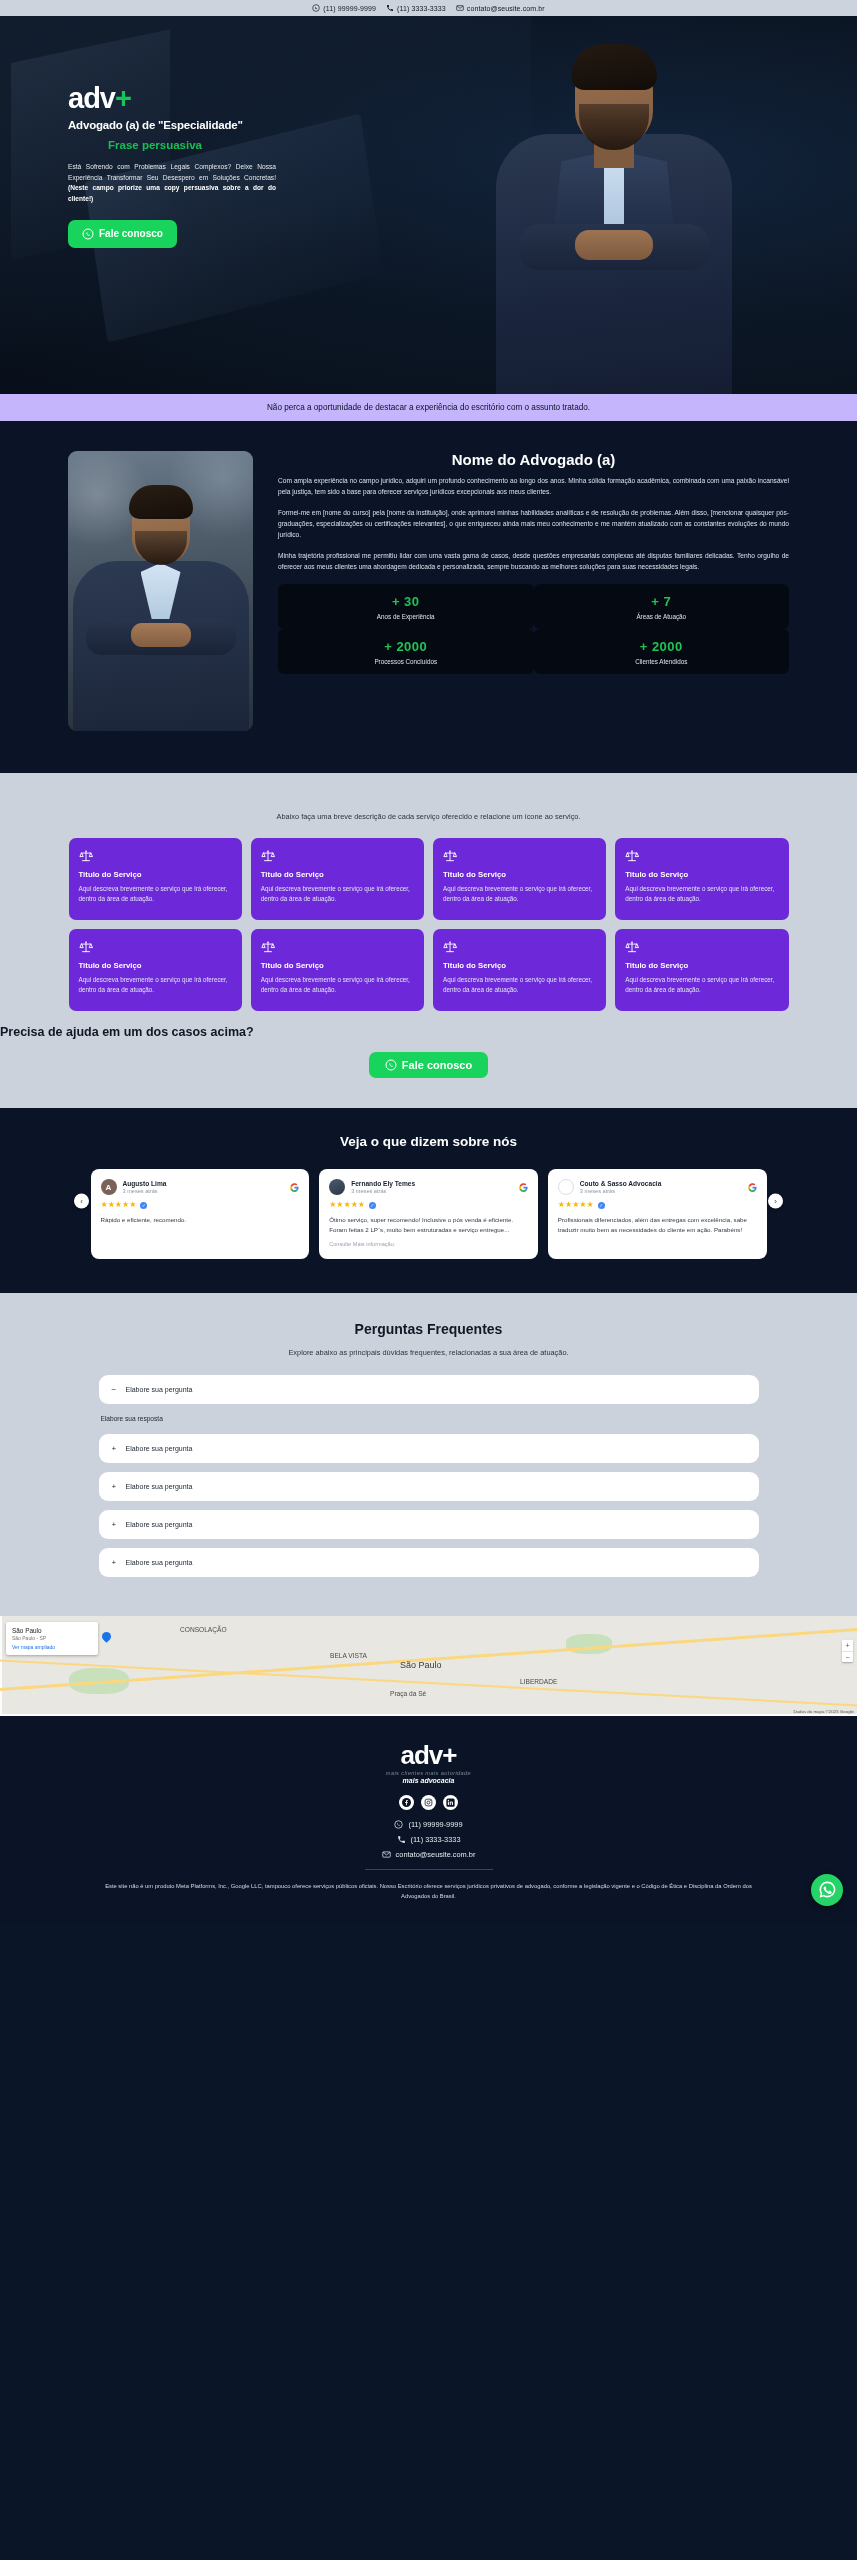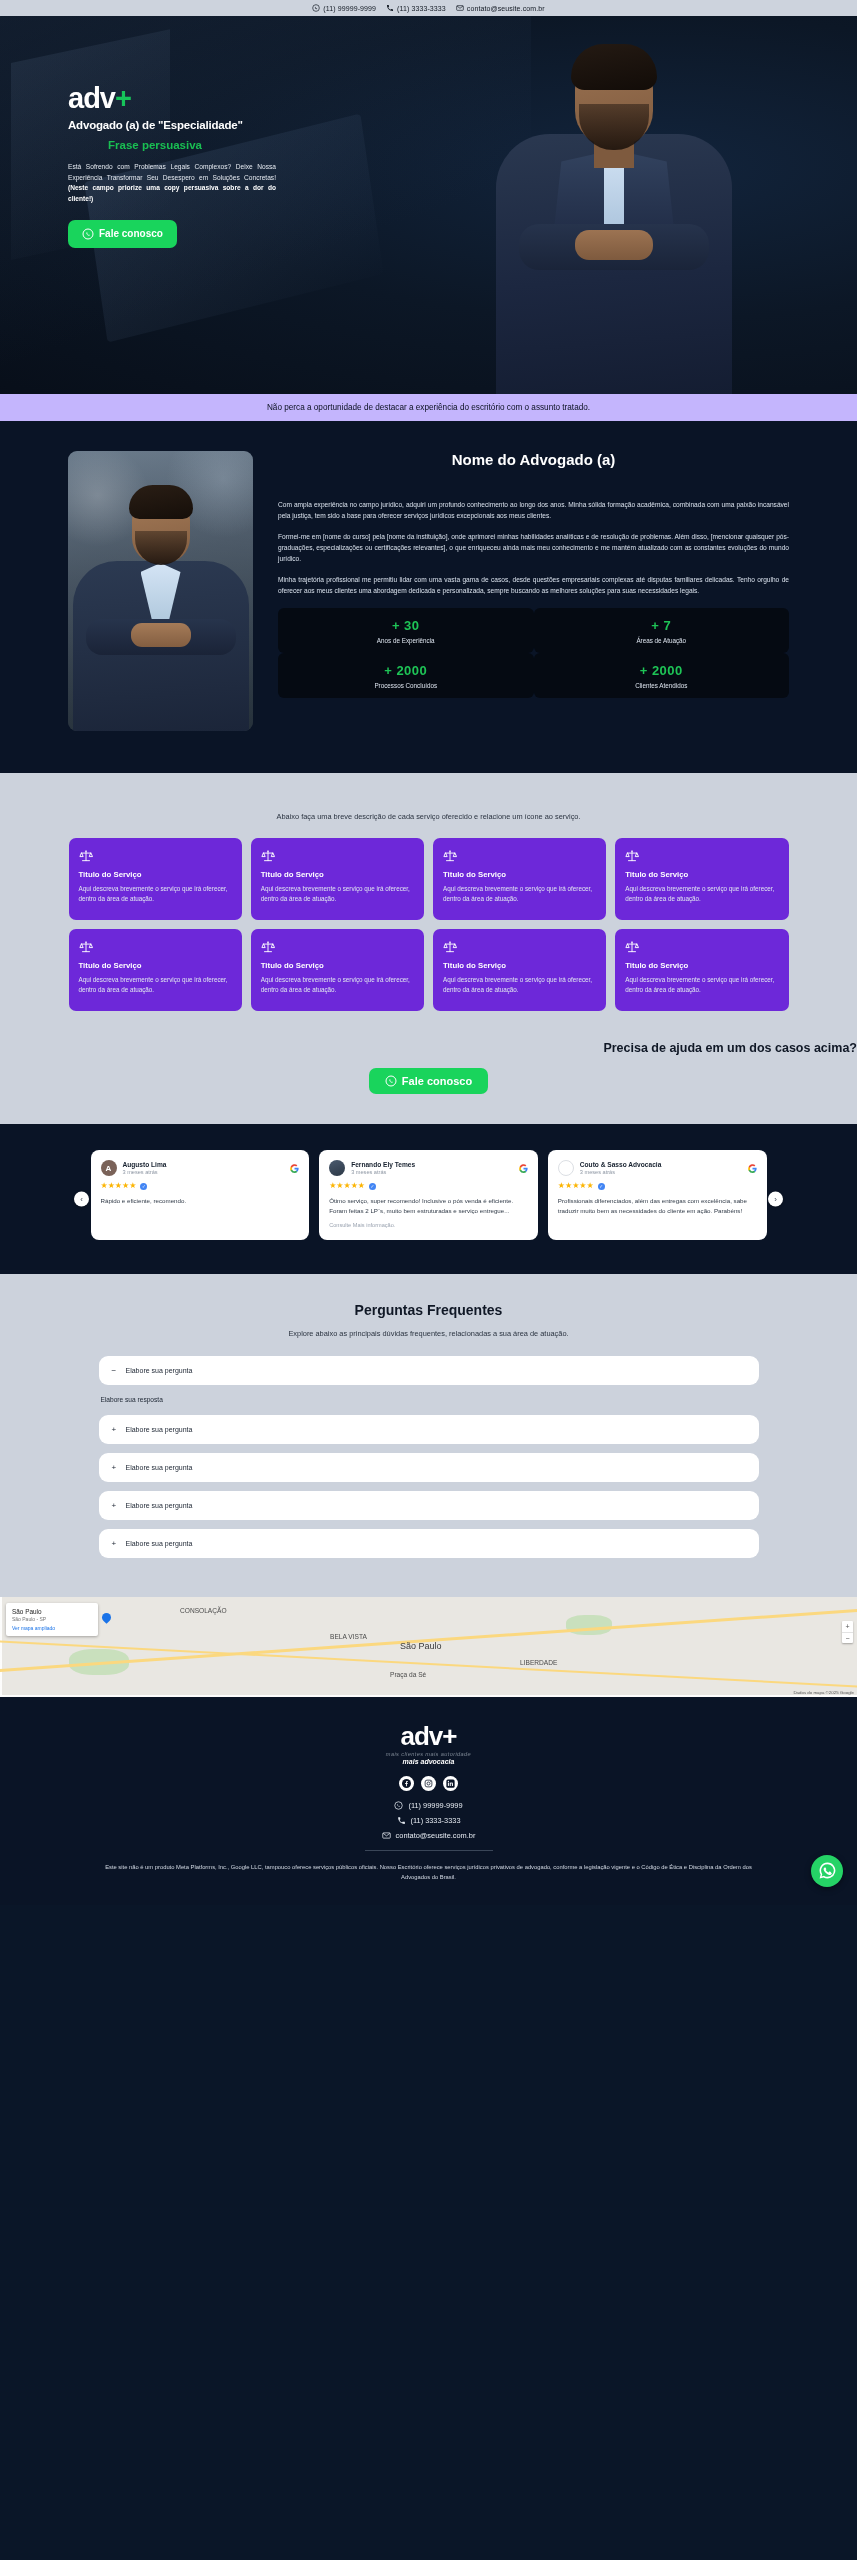--- a/index.html
+++ b/index.html
@@ -180,21 +180,21 @@
   .ap-arms { position:absolute; left:50%; top:168px; transform:translateX(-50%);
     width:150px; height:36px; border-radius:16px;
     background: linear-gradient(180deg,#27344c,#1a2337); }
   .ap-hands { position:absolute; left:50%; top:172px; transform:translateX(-50%);
     width:60px; height:24px; border-radius:11px;
     background: linear-gradient(180deg,#a57b58,#835e41); }
 
   .about-text { flex: 1; }
   .about-title {
     text-align: center; font-size: 15px; font-weight: 700; color: #fff;
-    margin-bottom: 31px;
+    margin-bottom: 7px;
   }
   .about-p {
     font-size: 6.6px; line-height: 1.68; color: #d9e1ec; text-align: justify;
     margin-bottom: 10px;
   }
   .stats { display: grid; grid-template-columns: 1fr 1fr; gap: 0; margin-top: 12px; }
   .stat {
     background: #050a12; border-radius: 6px; padding: 10px 6px 9px;
     text-align: center;
   }
@@ -215,22 +215,22 @@
   }
   .svc-card {
     background: #6d28d9; border-radius: 7px; padding: 11px 10px 13px;
     min-height: 82px; color: #fff;
   }
   .svc-ic { width: 14px; height: 14px; margin-bottom: 7px; }
   .svc-ic svg { display: block; width: 14px; height: 14px; }
   .svc-h { font-size: 7.8px; font-weight: 700; margin-bottom: 5px; }
   .svc-p { font-size: 6.3px; line-height: 1.58; color: #e1e7f0; }
   .svc-cta-title {
-    text-align: right; font-size: 12.5px; font-weight: 700; color: #101826;
-    margin-top: 30px;
+    text-align: left; font-size: 12.5px; font-weight: 700; color: #101826;
+    margin-top: 14px;
   }
   .svc-cta-wrap { text-align: center; margin-top: 13px; }
   .btn-wpp2 {
     display: inline-flex; align-items: center; gap: 5px;
     background: #19d45c; color: #fff; font-size: 11px; font-weight: 700;
     padding: 7px 16px; border-radius: 7px; border: none; cursor: pointer;
   }
   .btn-wpp2 svg { width: 12px; height: 12px; display: block; }
 
   
@@ -606,20 +606,21 @@
               <circle cx="12" cy="12" r="10"></circle>
               <path d="M8.5 9.5c0 3 3 6 6 6l1.2-1.6-2-1-1 .9c-1-.5-1.9-1.4-2.4-2.4l.9-1-1-2-1.7 1.1z" fill="#fff" stroke="none"></path>
             </svg>
         </span>
         <span>Fale conosco</span>
       </button>
     </div>
   </div>
 
   <div class="reviews">
+    <div class="rev-title">Veja o que dizem sobre nós</div>
     <div class="rev-row" id="rev-row">
         <div class="rev-card">
           <div class="rev-head">
             <div class="rev-av a1">A</div>
             <div>
               <div class="rev-name">Augusto Lima</div>
               <div class="rev-when">3 meses atrás</div>
             </div>
             <div class="rev-g">
               <svg viewBox="0 0 24 24">

